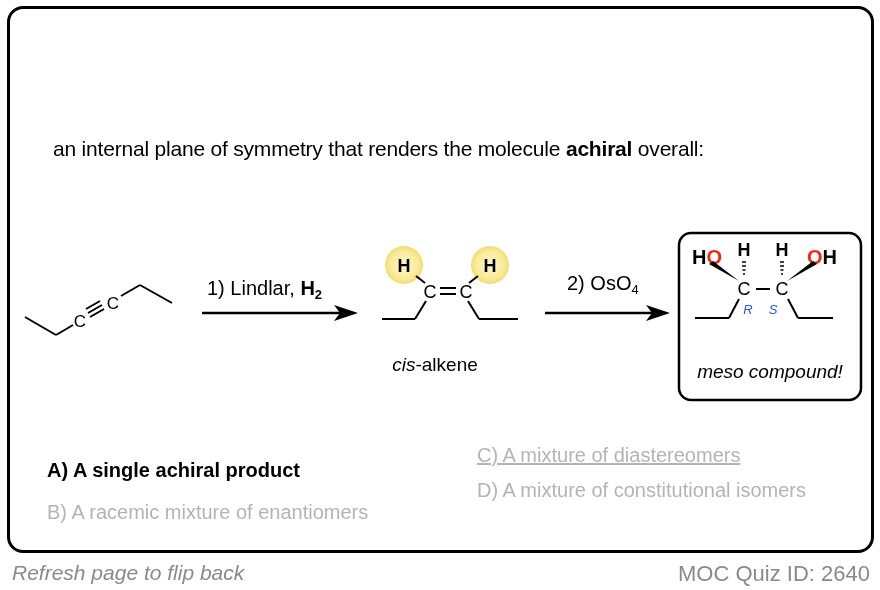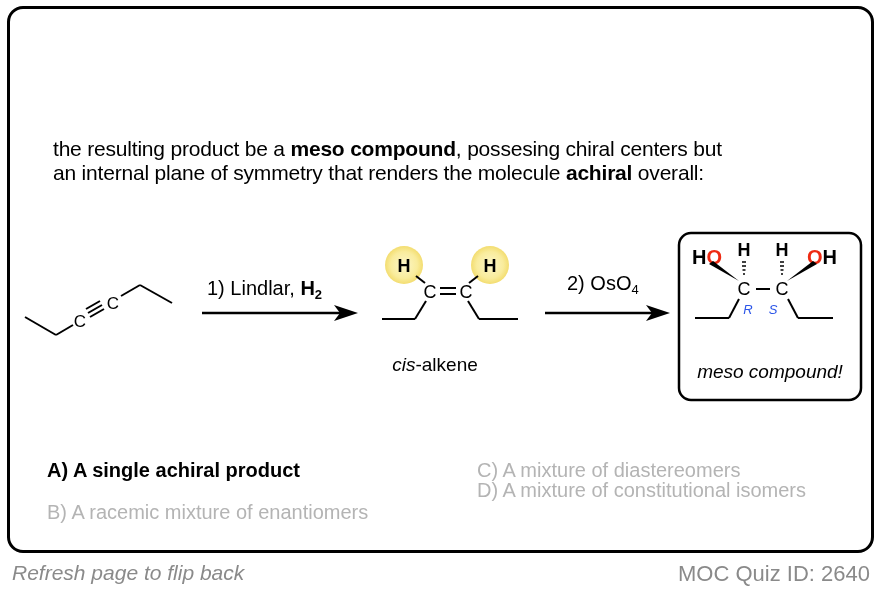--- a/index.html
+++ b/index.html
@@ -19,21 +19,20 @@
   .footer-left { position: absolute; left: 12px; top: 561px; font-size: 21px;
                  font-style: italic; color: #8a8a8a; }
   .footer-right { position: absolute; right: 10px; top: 561px; font-size: 22px; color: #8a8a8a; }
 </style>
 </head>
 <body>
 
 <div class="card"></div>
 
 <div class="prompt">
-  <div><span>the resulting product be a </span><b>meso compound</b><span>, possesing chiral centers but</span></div>
   <div><span>an internal plane of symmetry that renders the molecule </span><b>achiral</b><span> overall:</span></div>
 </div>
 
 <svg class="scheme" width="880" height="590">
   <defs>
     <radialGradient id="hglow" cx="50%" cy="50%" r="50%">
       <stop offset="0%" stop-color="#fcf6c8"></stop>
       <stop offset="70%" stop-color="#f9ec9c"></stop>
       <stop offset="100%" stop-color="#f3dd70"></stop>
     </radialGradient>
@@ -109,17 +108,17 @@
     <line x1="788" y1="299" x2="798" y2="318"></line>
     <line x1="798" y1="318" x2="833" y2="318"></line>
   </g>
   <text x="748" y="314" font-size="13" font-style="italic" fill="#2b55e8" text-anchor="middle">R</text>
   <text x="773" y="314" font-size="13" font-style="italic" fill="#2b55e8" text-anchor="middle">S</text>
   <text x="770" y="378" font-size="19" font-style="italic" text-anchor="middle">meso compound!</text>
 </svg>
 
 <div class="opt correct" style="left:47px; top:458px;">A) A single achiral product</div>
 <div class="opt dim" style="left:47px; top:500px;text-align:right;">B) A racemic mixture of enantiomers</div>
-<div class="opt dim" style="left:477px; top:458px;">C) A mixture of diastereomers</div>
+<div class="opt dim" style="left:477px; top:443px;text-decoration:underline;">C) A mixture of diastereomers</div>
 <div class="opt dim" style="left:477px; top:478px;">D) A mixture of constitutional isomers</div>
 
 <div class="footer-left">Refresh page to flip back</div>
 <div class="footer-right">MOC Quiz ID: 2640</div>
 
 </body></html>

